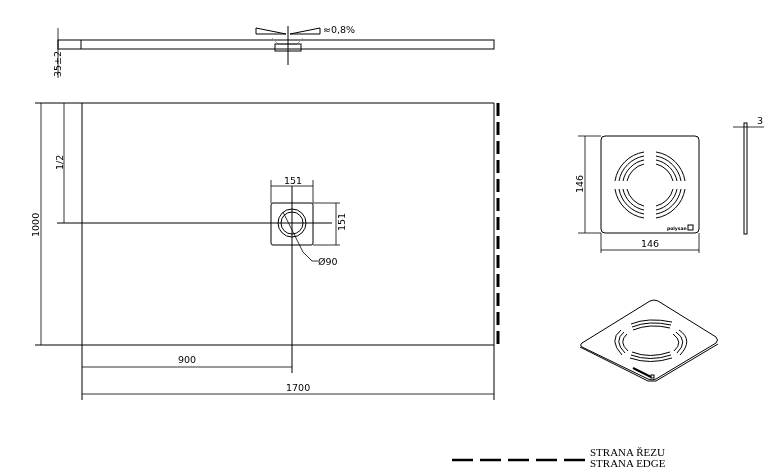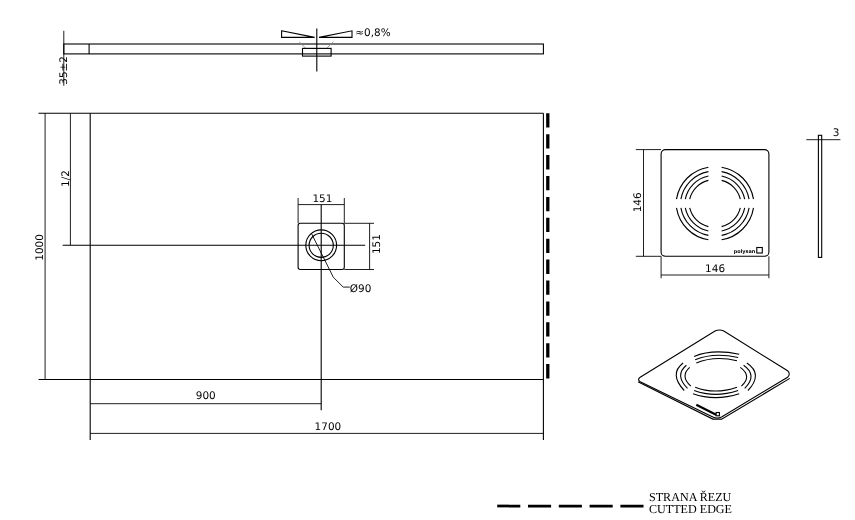--- a/index.html
+++ b/index.html
@@ -145,14 +145,14 @@
     </g>
     <line x1="633" y1="368" x2="651" y2="377" stroke="#000" stroke-width="2"></line>
     <rect x="651" y="375" width="3" height="3" class="ln" stroke-width="0.7"></rect>
   </g>
 
   <line x1="452" y1="460" x2="585" y2="460" stroke="#000" stroke-width="2.5" stroke-dasharray="21,7"></line>
 </svg>
 
 <div class="legend">
   <div>STRANA ŘEZU</div>
-  <div>CUTTED EDGE</div>
+  <div>STRANA EDGE</div>
 </div>
 
 </body></html>

